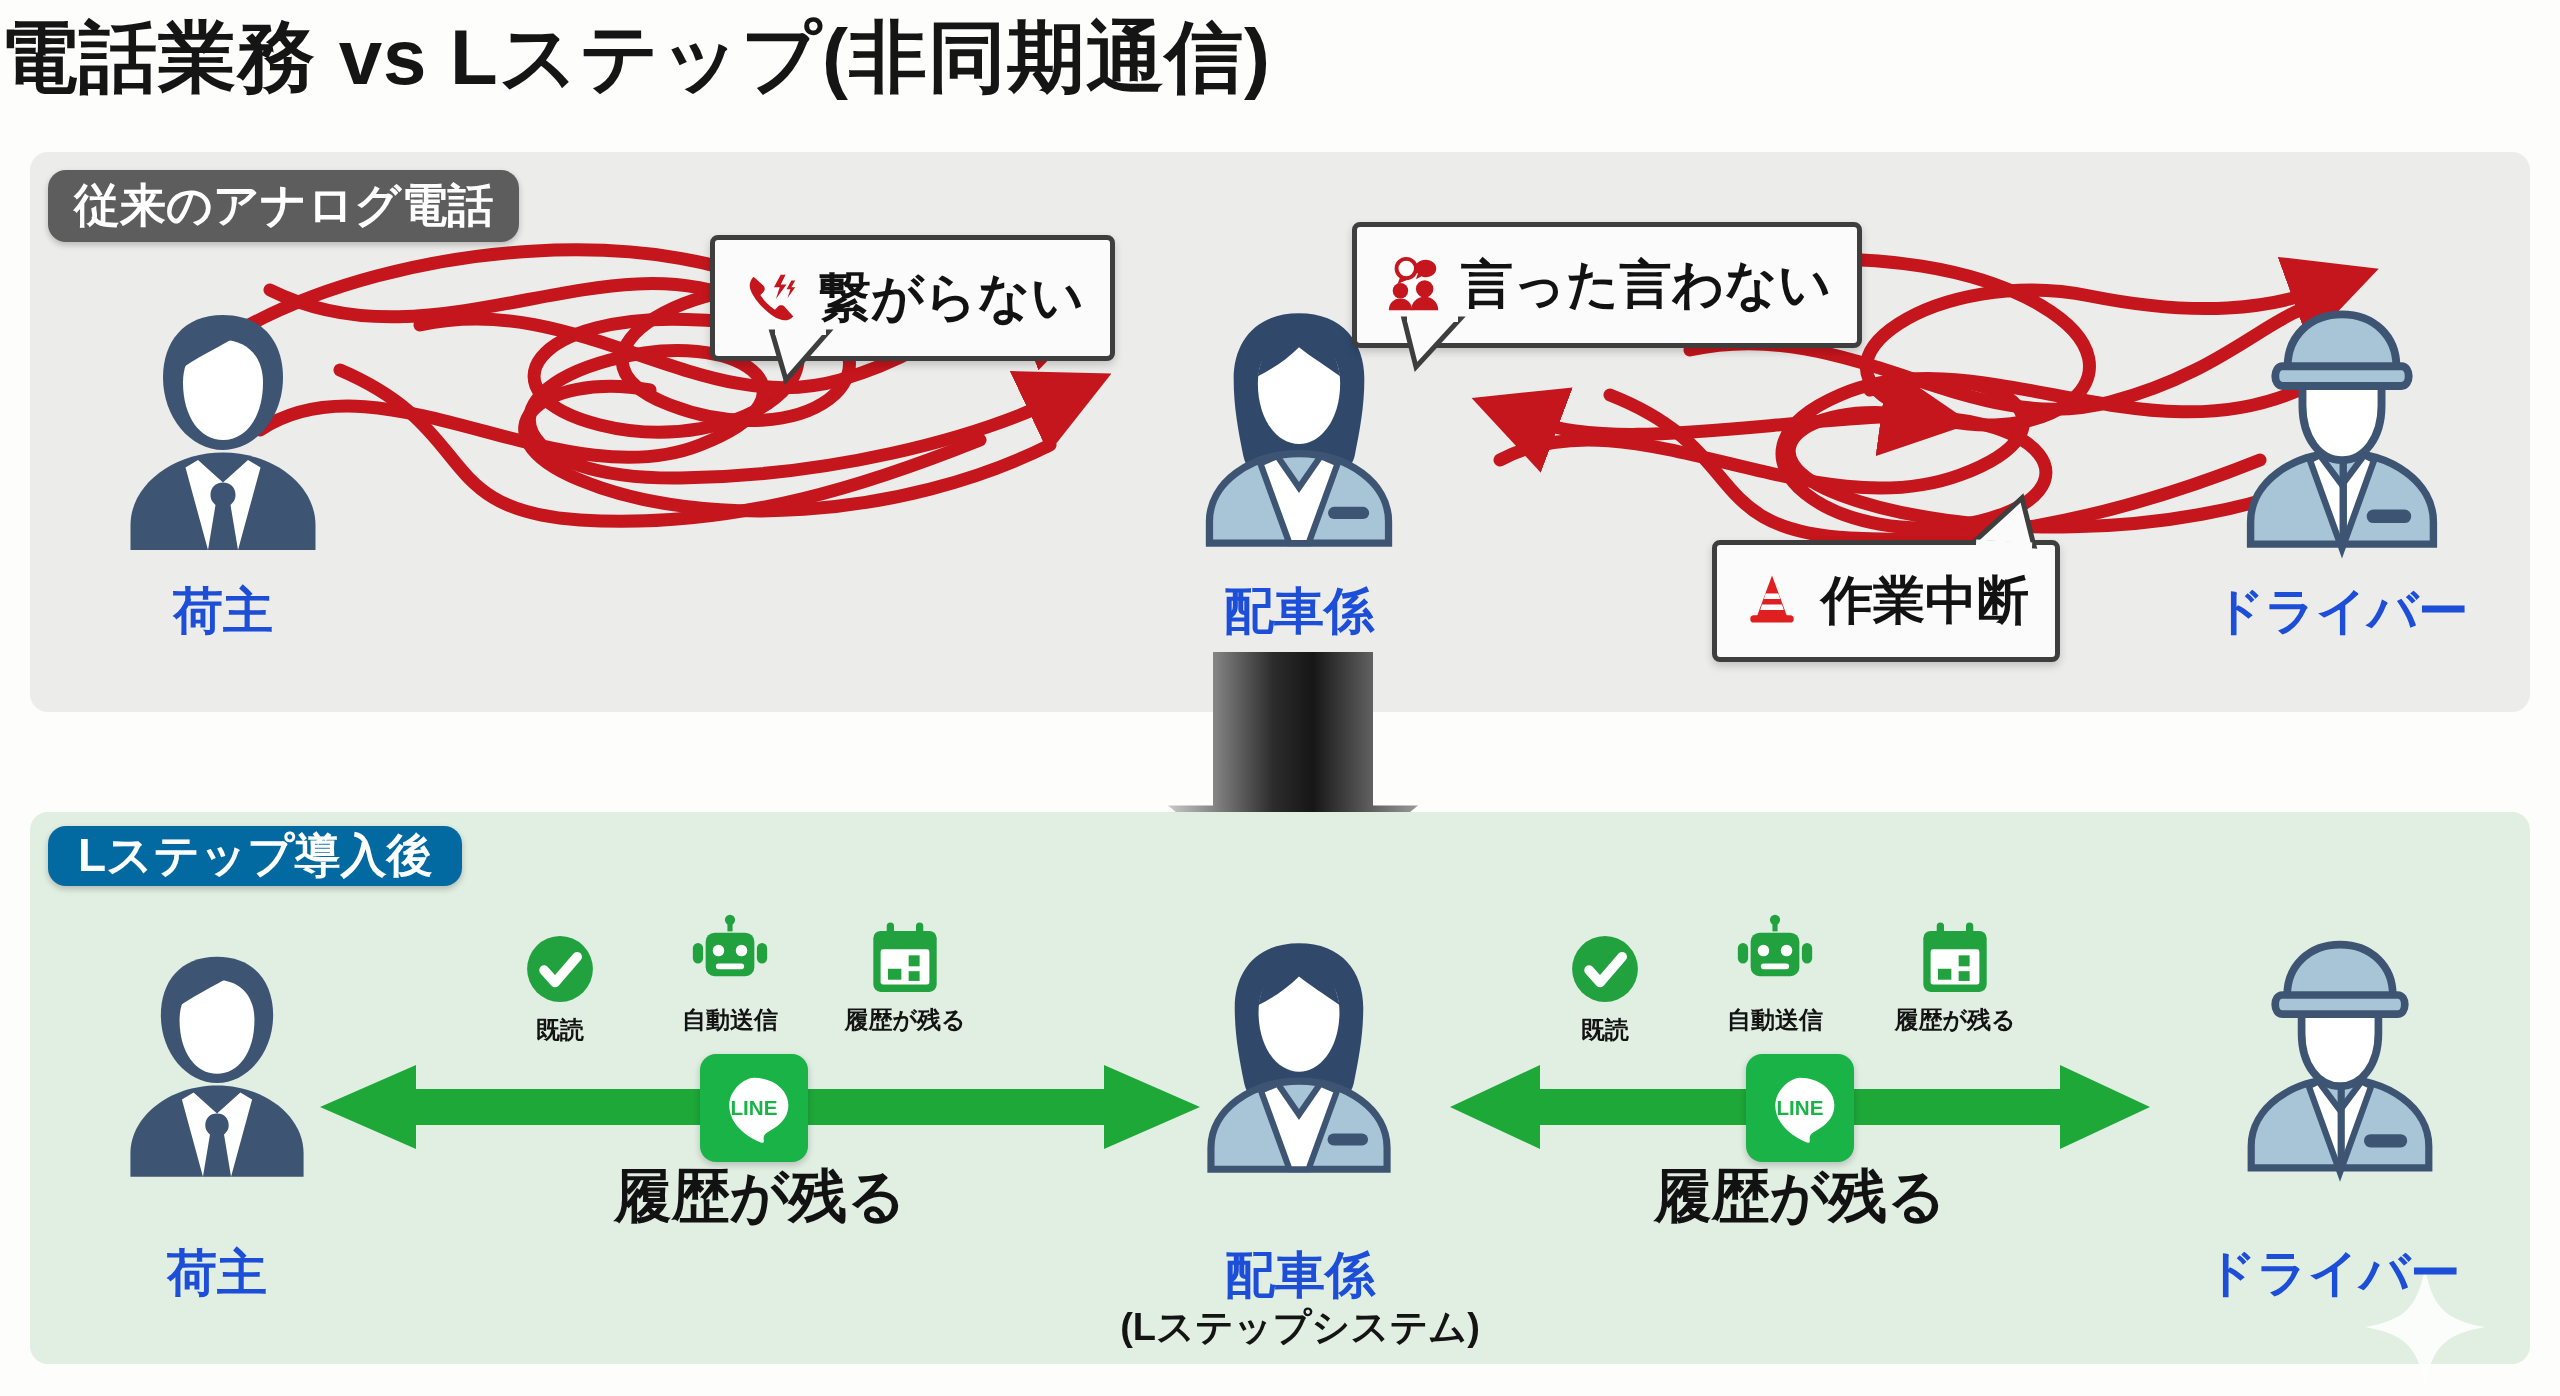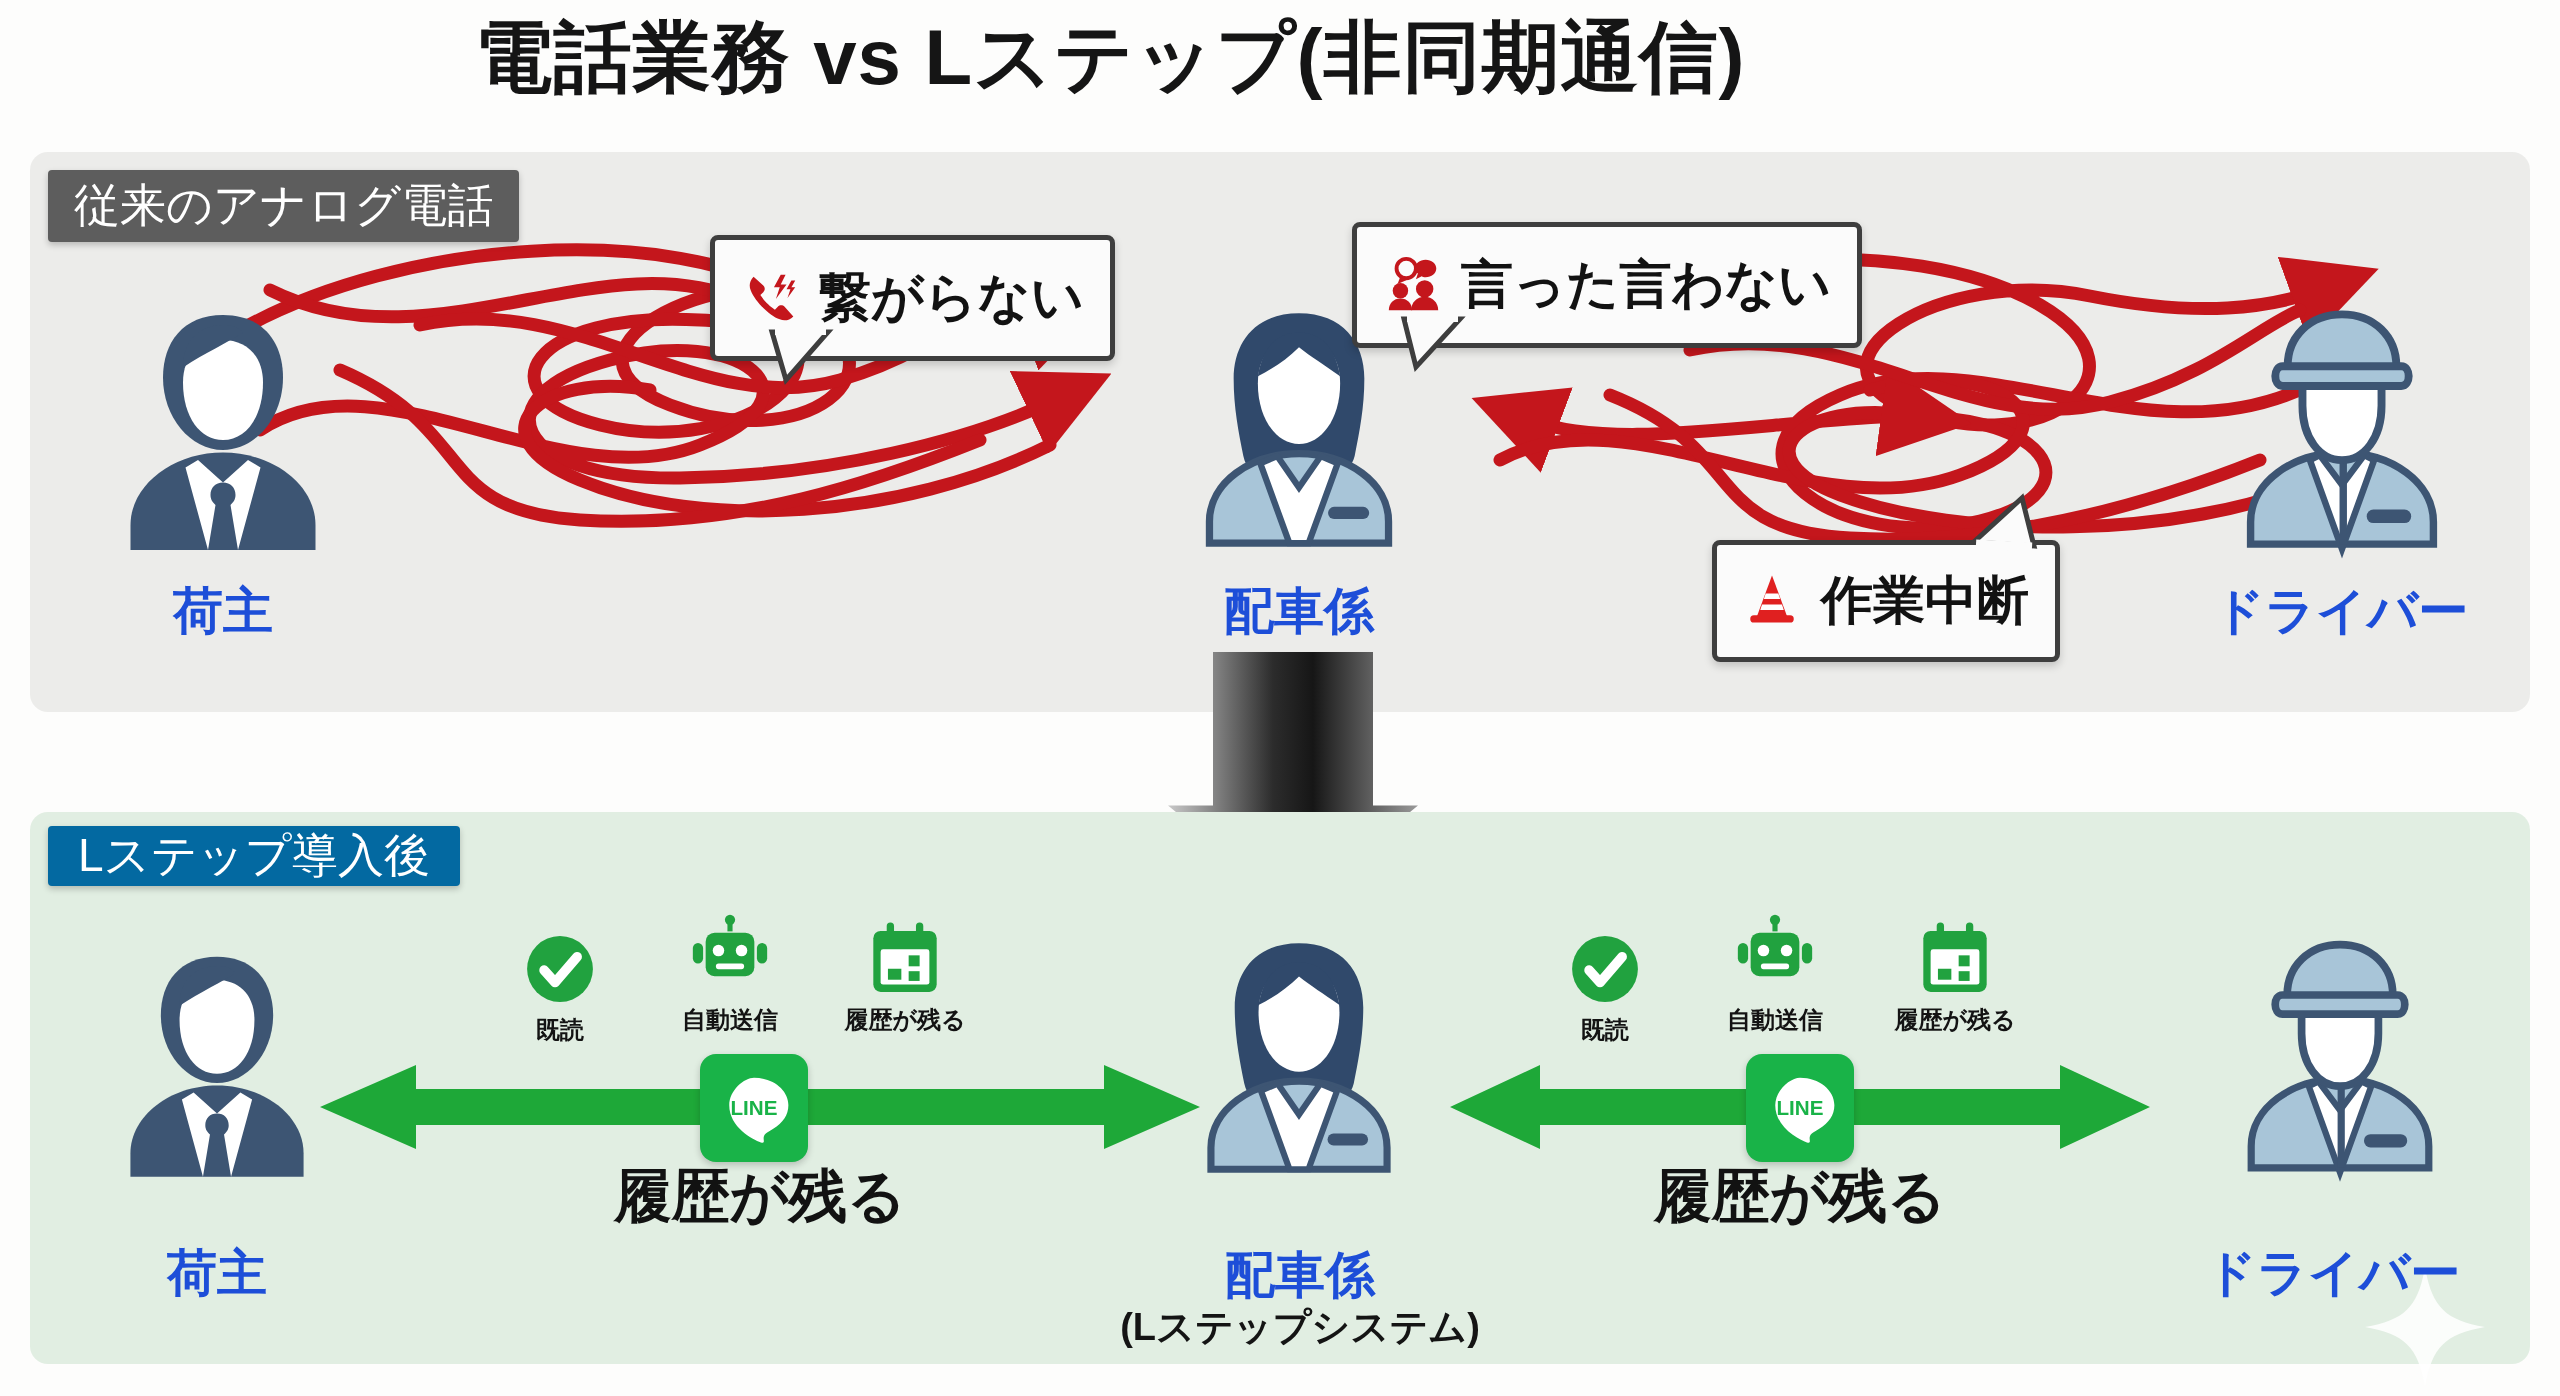--- a/index.html
+++ b/index.html
@@ -8,41 +8,41 @@
     background:#fdfdfc;
     font-family:"Liberation Sans","DejaVu Sans",sans-serif;
     overflow:hidden;
     position:relative;
   }
   #stage{position:absolute;inset:0;}
 
   
   .title{
     position:absolute;left:0;top:6px;width:2148px;
-    text-align:center;
+    text-align:left;
     font-size:78px;font-weight:bold;color:#151515;
-    letter-spacing:1px;white-space:nowrap;padding-left:36px;
+    letter-spacing:1px;white-space:nowrap;
   }
 
   
   .panel{position:absolute;border-radius:18px;}
   .panel-top{
     left:30px;top:152px;width:2500px;height:560px;
     background:#ececea;
   }
   .panel-bottom{
     left:30px;top:812px;width:2500px;height:552px;
     background:#e1eee2;
   }
 
   
   .badge{
-    position:absolute;border-radius:4px;
+    position:absolute;border-radius:18px;
     display:flex;align-items:center;justify-content:center;
-    font-weight:normal;color:#fff;white-space:nowrap;
+    font-weight:bold;color:#fff;white-space:nowrap;
     box-shadow:0 3px 6px rgba(0,0,0,.22);
   }
   .badge-gray{
     left:48px;top:170px;padding:0 26px;height:72px;
     background:#5d5d5d;font-size:46px;
   }
   .badge-green{
     left:48px;top:826px;padding:0 30px;height:60px;
     background:#0369a1;font-size:46px;
   }

